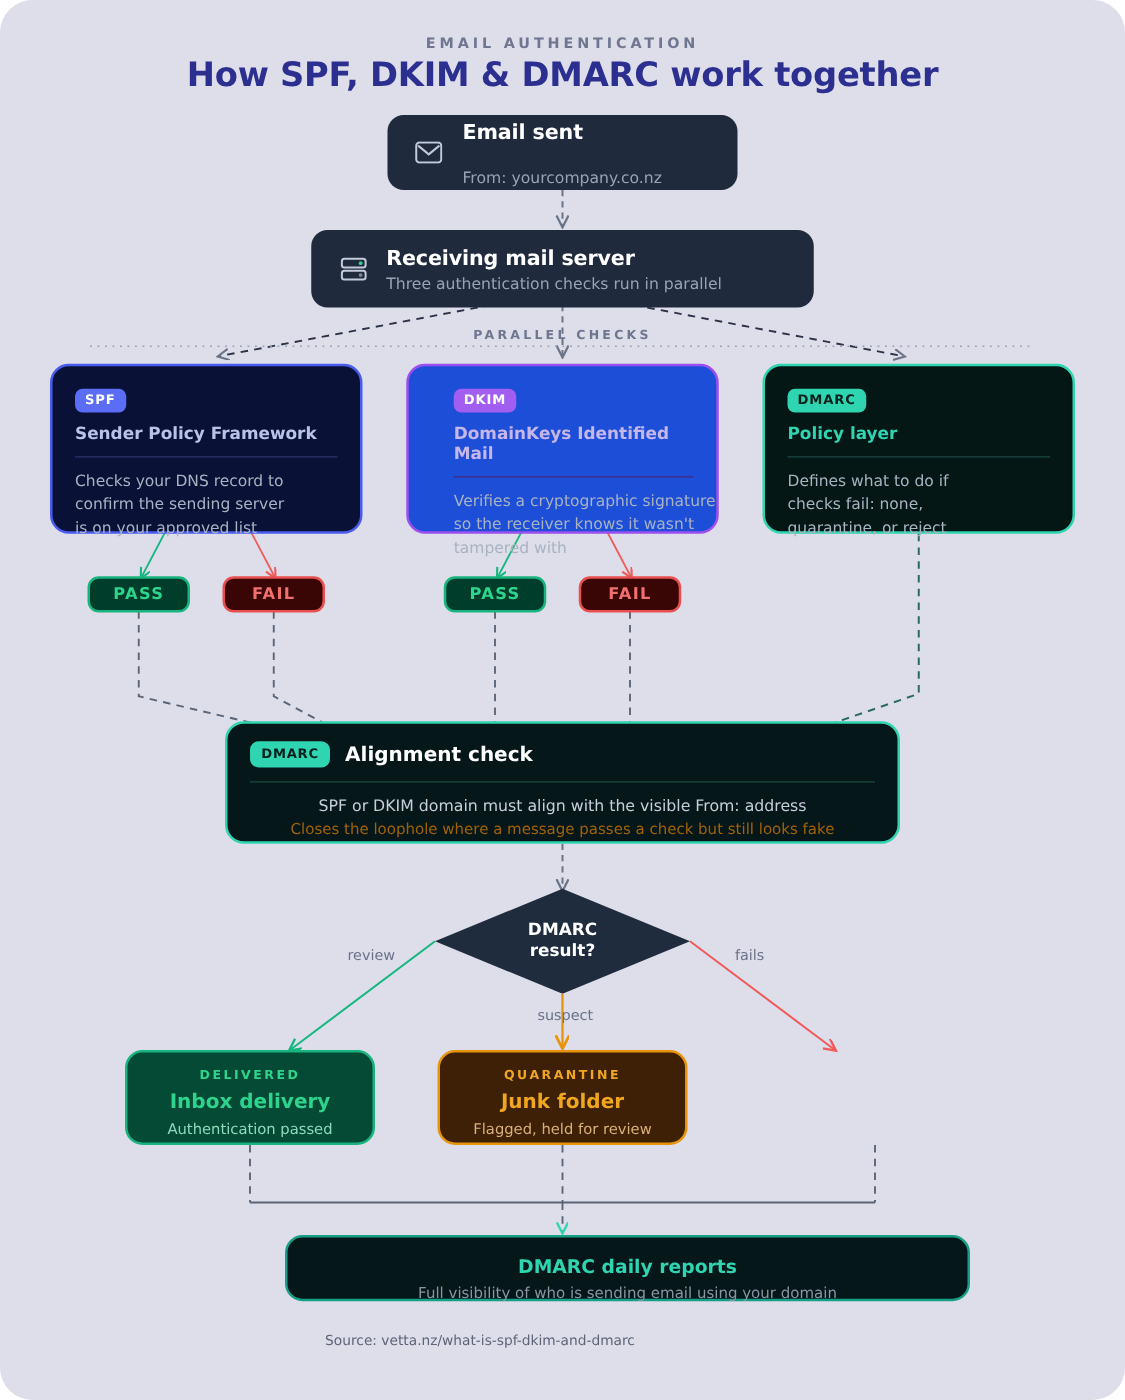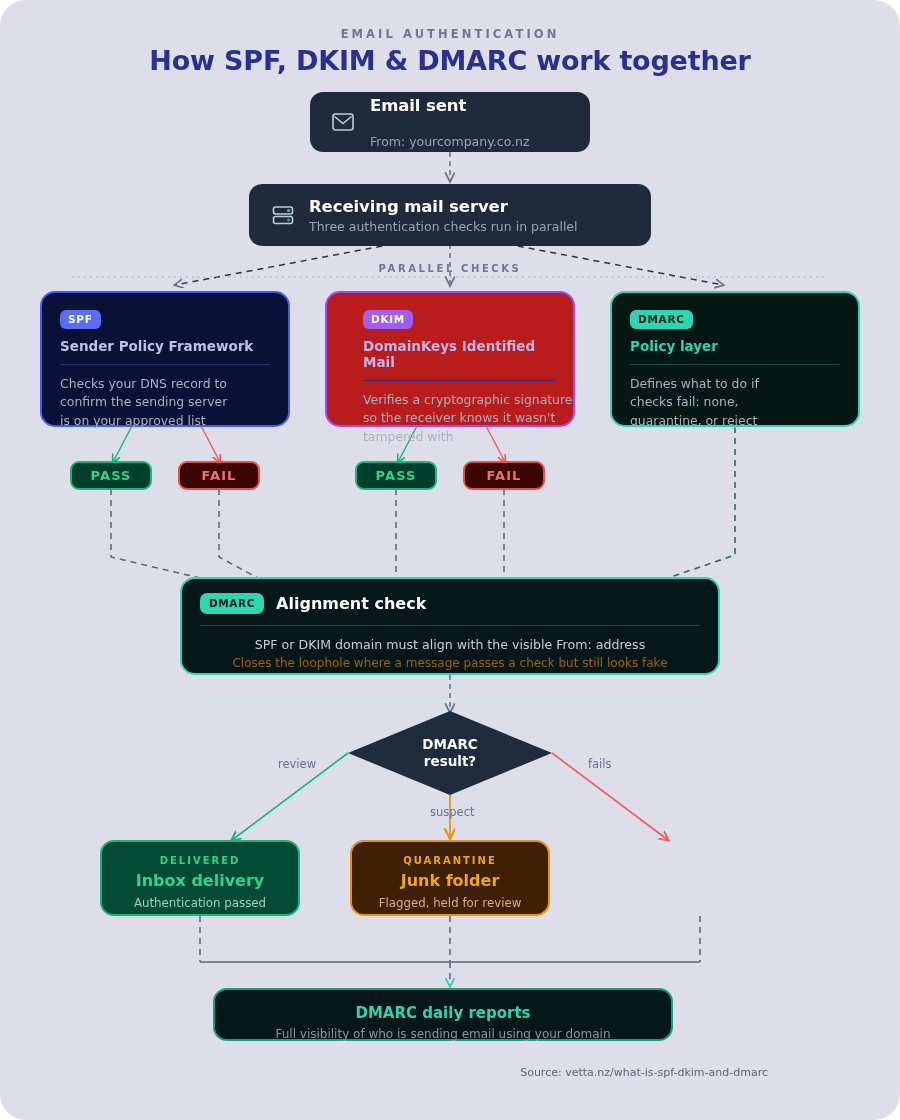--- a/index.html
+++ b/index.html
@@ -52,21 +52,21 @@
   .outbox{border-width:2px;border-style:solid;border-radius:14px;text-align:center;}
   .o-kicker{font-size:10px;font-weight:700;letter-spacing:2px;margin-top:13px;}
   .o-title{font-size:16px;font-weight:700;margin-top:5px;}
   .o-sub{font-size:11.8px;margin-top:6px;}
 
   
   .repbox{background:#06171a;border:2px solid #179e86;border-radius:14px;text-align:center;}
   .rep-t{font-size:15px;font-weight:700;color:#2fd4b0;margin-top:14px;}
   .rep-s{font-size:12px;color:#8b94a5;margin-top:5px;}
 
-  .source{width:768px;text-align:right;font-size:11px;color:#5c6478;}
+  .source{width:768px;text-align:center;font-size:11px;color:#5c6478;}
 </style>
 </head>
 <body>
 
 <div id="page">
   <div id="card"></div>
 
   <svg id="svglayer" viewBox="0 0 900 1120">
     <defs>
       <marker id="ah-gray" markerWidth="7" markerHeight="7" refX="5.4" refY="3" orient="auto">
@@ -156,21 +156,21 @@
   <div class="abs ccard" style="left: 40px; top: 291px; width: 250px; height: 136px; background: rgb(10, 17, 54); border-color: rgb(74, 92, 240);">
     <span class="badge" style="background: rgb(91, 108, 245); color: rgb(255, 255, 255);">SPF</span>
     <div class="ctitle" style="color: rgb(185, 195, 234);">Sender Policy Framework</div>
     <div class="crule" style="background: rgb(42, 52, 112);"></div>
     <div class="cbody" style="width:180px;">Checks your DNS record to confirm the sending server is on your approved list</div>
   </div>
 
   <div class="abs" style="left:0;top:263px;width:900px;text-align:center;font-size:10px;
        font-weight:700;letter-spacing:2.6px;color:#6f7690;background:transparent;">PARALLEL CHECKS</div>
 
-  <div class="abs ccard" style="left: 325px; top: 291px; width: 250px; height: 136px; background: #b91c1c; border-color: rgb(155, 79, 240); padding-left: 36px;">
+  <div class="abs ccard" style="left: 325px; top: 291px; width: 250px; height: 136px; background: #1d4ed8; border-color: rgb(155, 79, 240); padding-left: 36px;">
     <span class="badge" style="background: rgb(161, 94, 240); color: rgb(255, 255, 255);">DKIM</span>
     <div class="ctitle" style="color: rgb(198, 182, 234);">DomainKeys Identified Mail</div>
     <div class="crule" style="background: rgb(70, 40, 122);"></div>
     <div class="cbody" style="width:210px;">Verifies a cryptographic signature so the receiver knows it wasn't tampered with</div>
   </div>
 
   <div class="abs ccard" style="left: 610px; top: 291px; width: 250px; height: 136px; background: rgb(5, 23, 20); border-color: rgb(47, 212, 176);">
     <span class="badge" style="background: rgb(47, 212, 176); color: rgb(4, 32, 28);">DMARC</span>
     <div class="ctitle" style="color: rgb(47, 212, 176);">Policy layer</div>
     <div class="crule" style="background: rgb(29, 74, 70);"></div>
@@ -214,19 +214,19 @@
     <div class="o-sub" style="color: rgb(143, 217, 188);">Authentication passed</div>
   </div>
 
   <div class="abs outbox" style="left: 350px; top: 840px; width: 200px; height: 76px; background: rgb(61, 32, 6); border-color: rgb(232, 147, 12);">
     <div class="o-kicker" style="color: rgb(240, 166, 30);">QUARANTINE</div>
     <div class="o-title" style="color: rgb(240, 166, 30);">Junk folder</div>
     <div class="o-sub" style="color: rgb(216, 176, 122);">Flagged, held for review</div>
   </div>
 
 
-  <div class="abs repbox" style="left:213px;top:988px;width:460px;height:53px;">
+  <div class="abs repbox" style="left:228px;top:988px;width:548px;height:53px;">
     <div class="rep-t">DMARC daily reports</div>
     <div class="rep-s">Full visibility of who is sending email using your domain</div>
   </div>
 
   <div class="abs source" style="left:0;top:1066px;">Source: vetta.nz/what-is-spf-dkim-and-dmarc</div>
 </div>
 
 </body></html>

